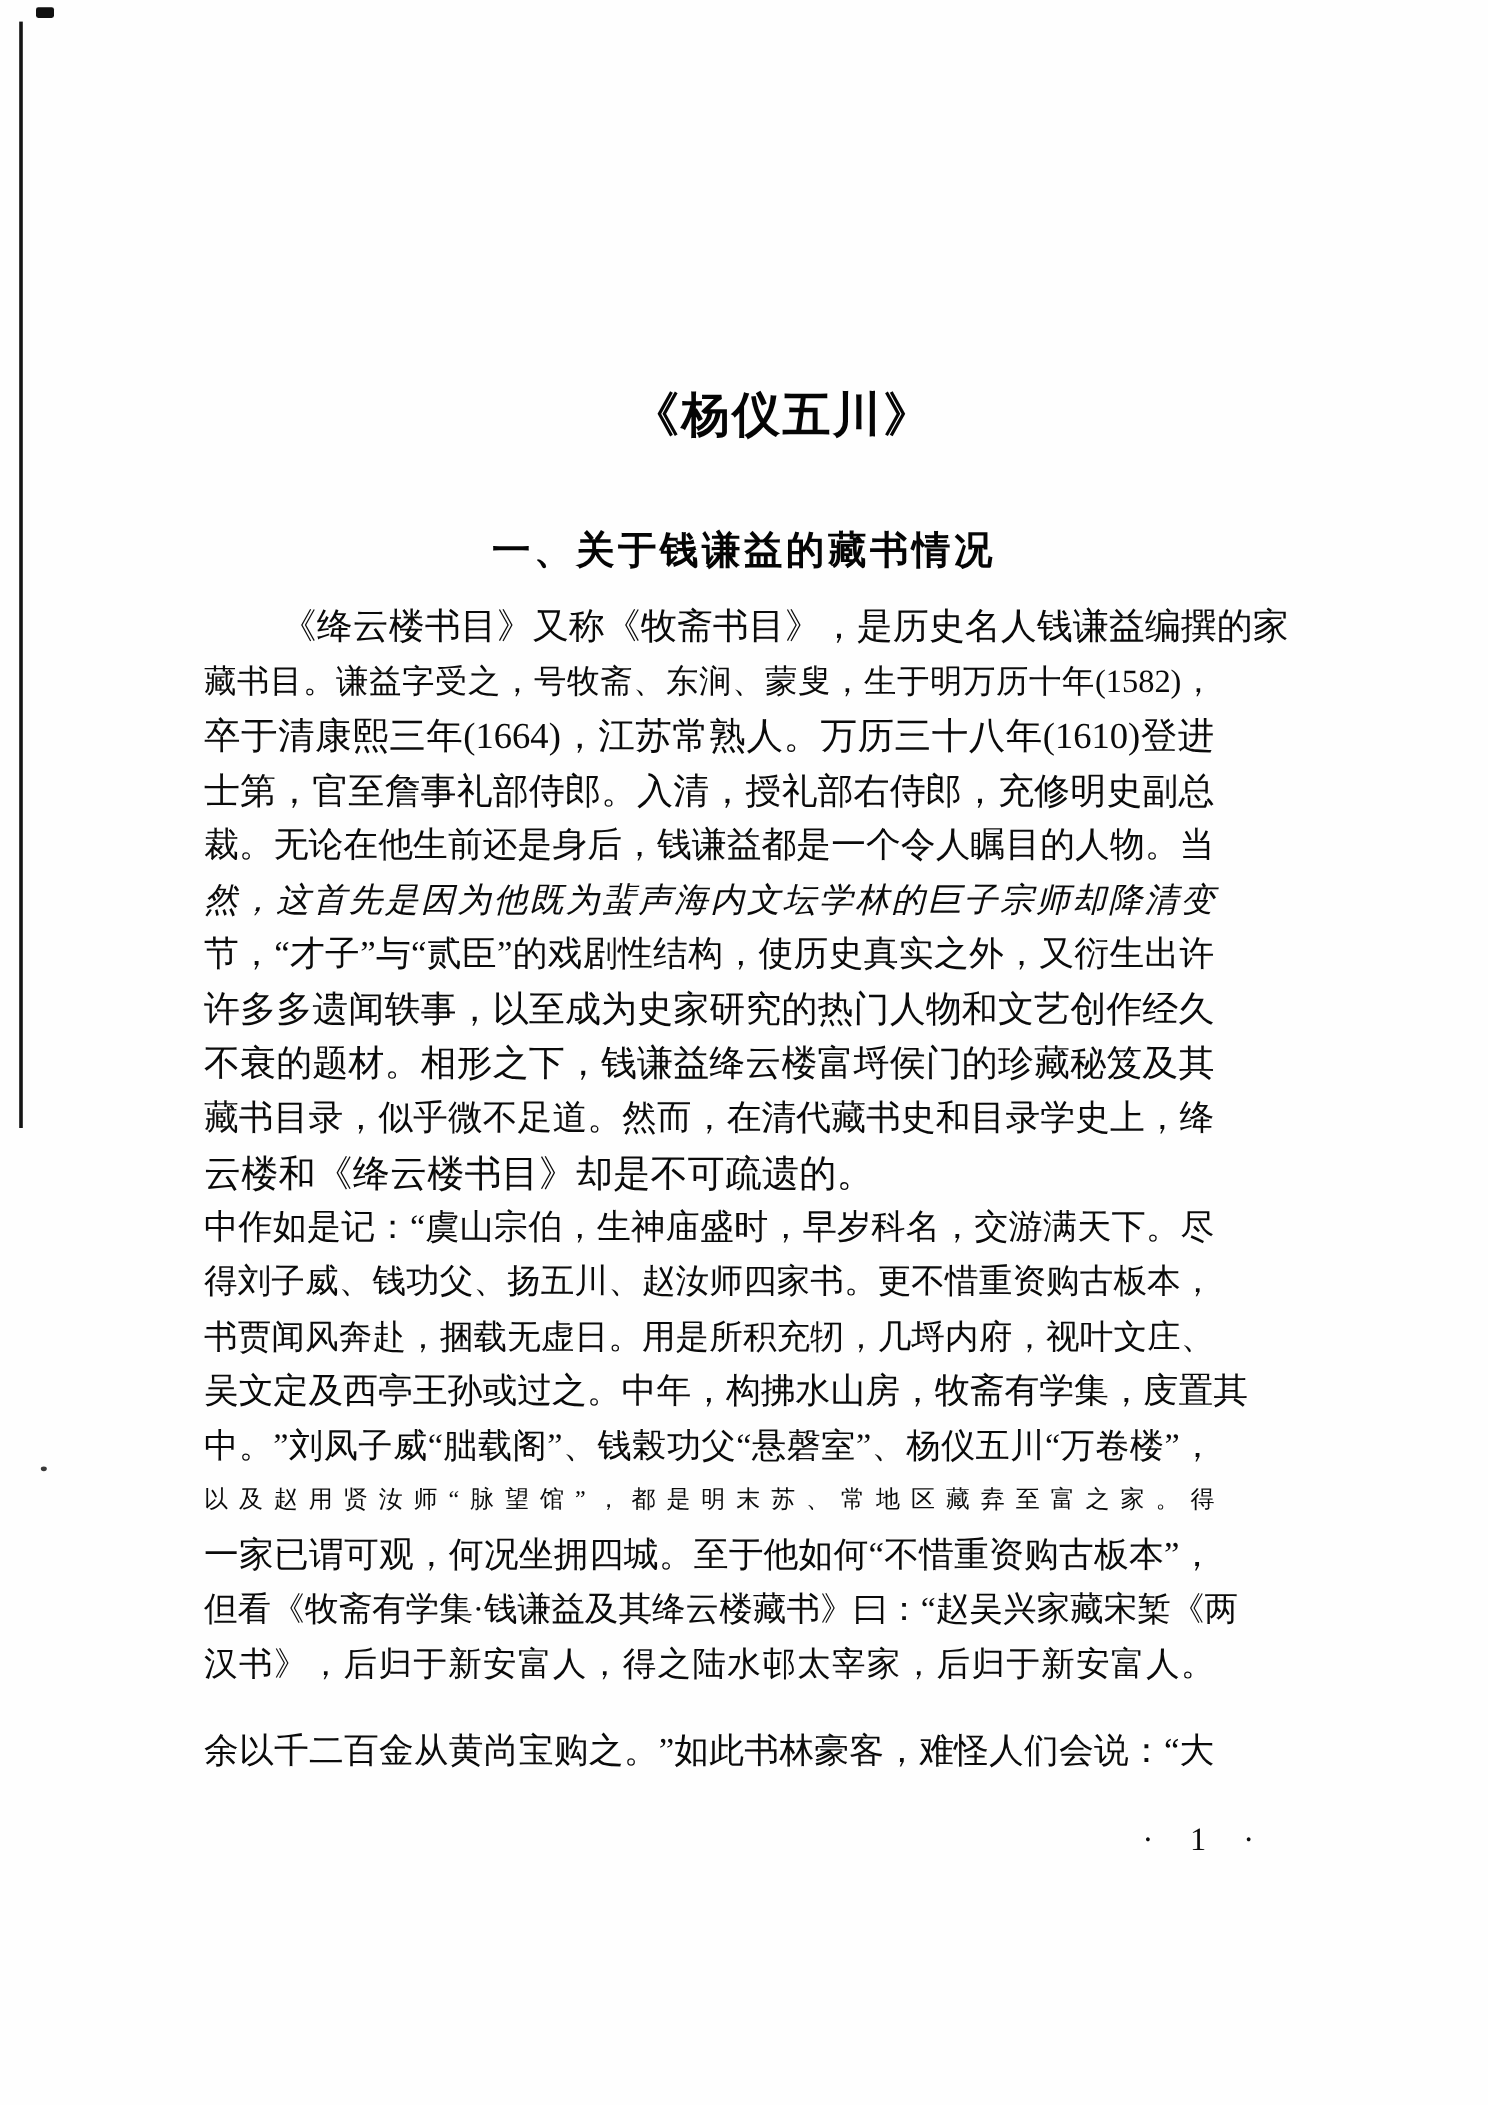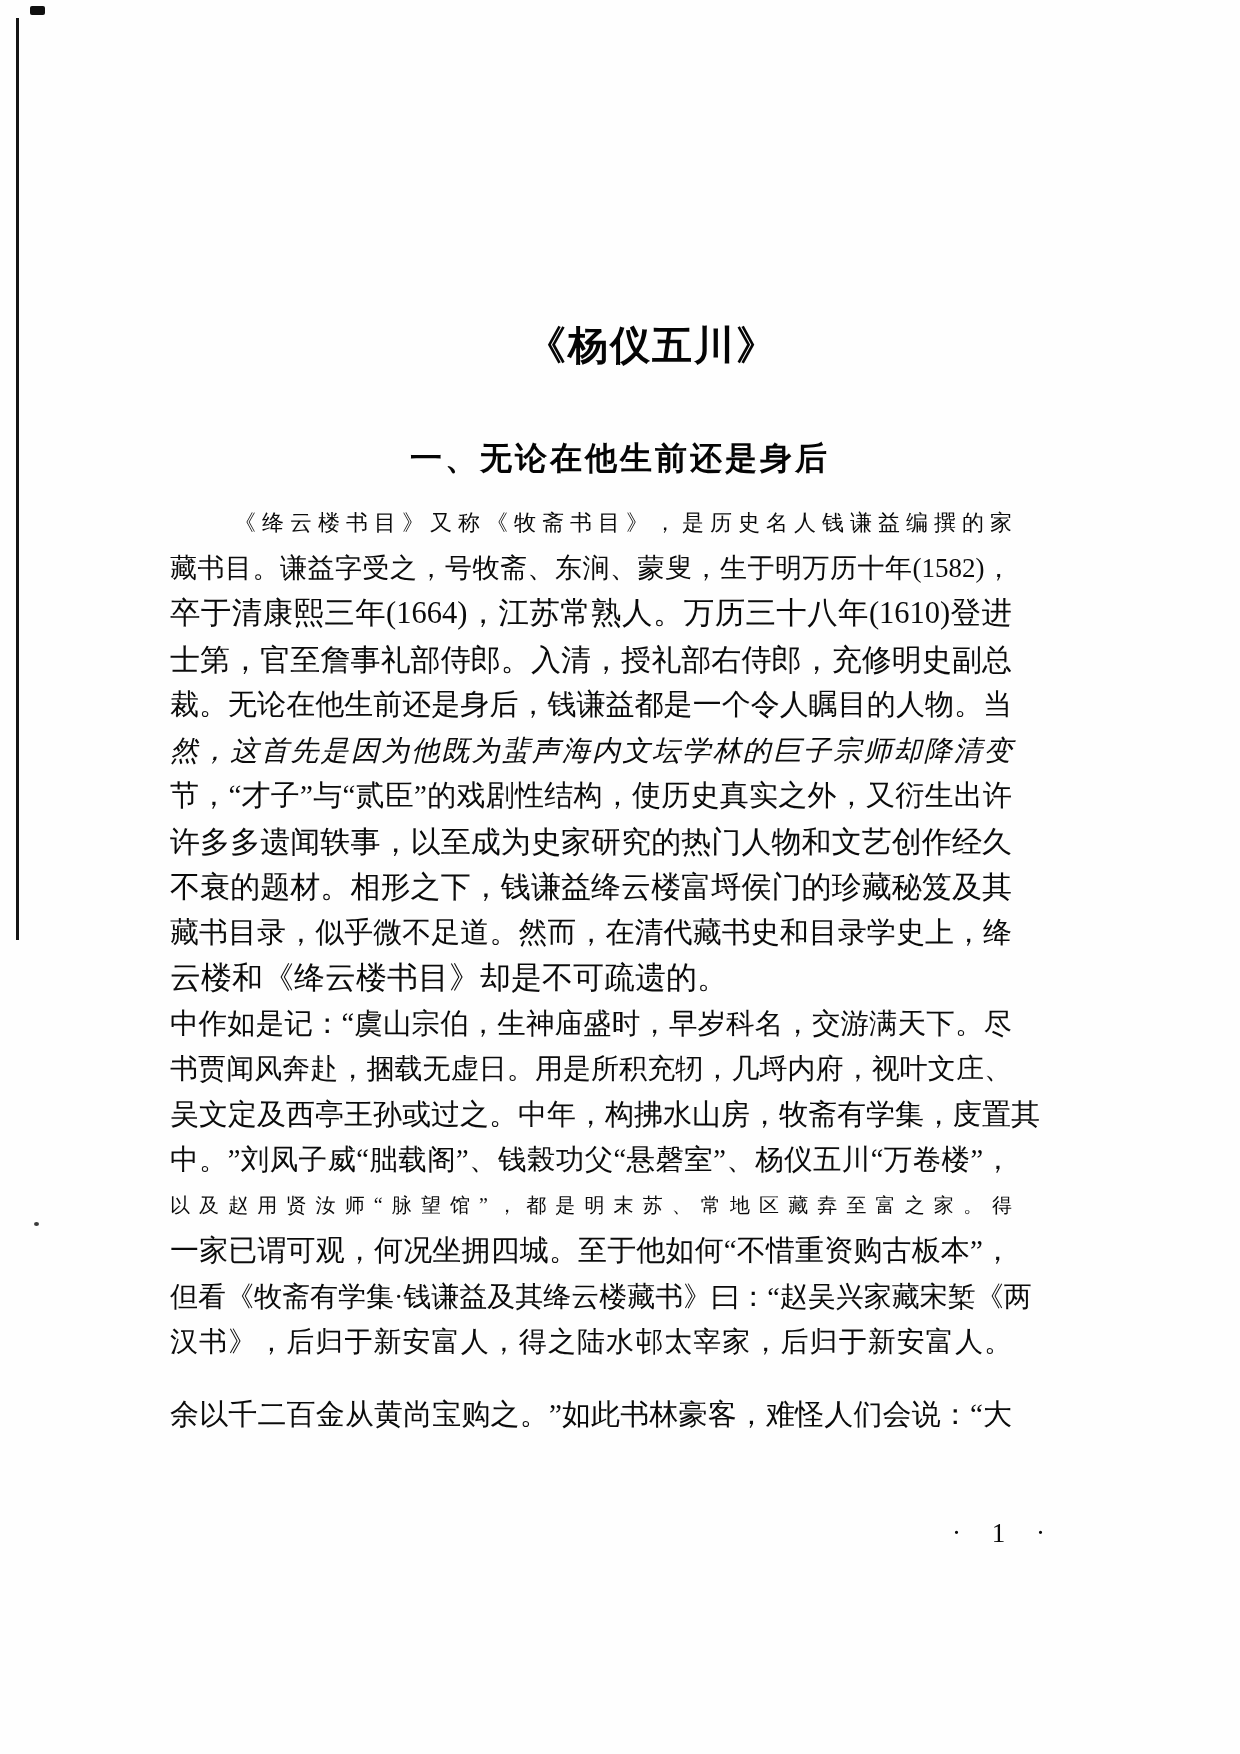--- a/index.html
+++ b/index.html
@@ -114,35 +114,36 @@
 <body>
 
 <div id="page">
 
   <div class="scan-vline"></div>
   <div class="scan-blob"></div>
   <div class="scan-dot"></div>
 
   <div class="doc-title">《杨仪五川》</div>
 
-  <div class="section-heading">一、无论在他生前还是身后</div>
+  <div class="section-heading">一、关于钱谦益的藏书情况</div>
 
   <div class="body-text">
-      <div class="body-line indent" style="font-size: 22px;">《绛云楼书目》又称《牧斋书目》，是历史名人钱谦益编撰的家</div>
+      <div class="body-line indent" style="font-size: 30px;">《绛云楼书目》又称《牧斋书目》，是历史名人钱谦益编撰的家</div>
       <div class="body-line" style="font-size: 27px;">藏书目。谦益字受之，号牧斋、东涧、蒙叟，生于明万历十年(1582)，</div>
       <div class="body-line" style="font-size: 30.5px;">卒于清康熙三年(1664)，江苏常熟人。万历三十八年(1610)登进</div>
       <div class="body-line" style="font-size: 30px;">士第，官至詹事礼部侍郎。入清，授礼部右侍郎，充修明史副总</div>
       <div class="body-line" style="font-size: 29px;">裁。无论在他生前还是身后，钱谦益都是一个令人瞩目的人物。当</div>
       <div class="body-line" style="font-size: 28px; font-style: italic;">然，这首先是因为他既为蜚声海内文坛学林的巨子宗师却降清变</div>
       <div class="body-line" style="font-size: 29px;">节，“才子”与“贰臣”的戏剧性结构，使历史真实之外，又衍生出许</div>
       <div class="body-line" style="font-size: 30px;">许多多遗闻轶事，以至成为史家研究的热门人物和文艺创作经久</div>
       <div class="body-line" style="font-size: 30px;">不衰的题材。相形之下，钱谦益绛云楼富埒侯门的珍藏秘笈及其</div>
       <div class="body-line" style="font-size: 29px;">藏书目录，似乎微不足道。然而，在清代藏书史和目录学史上，绛</div>
       <div class="body-line para-end">云楼和《绛云楼书目》却是不可疏遗的。</div>
       <div class="body-line" style="font-size: 28.5px;">中作如是记：“虞山宗伯，生神庙盛时，早岁科名，交游满天下。尽</div>
+      <div class="body-line" style="font-size: 28px;">得刘子威、钱功父、扬五川、赵汝师四家书。更不惜重资购古板本，</div>
       <div class="body-line" style="font-size: 28px;">书贾闻风奔赴，捆载无虚日。用是所积充牣，几埒内府，视叶文庄、</div>
       <div class="body-line" style="font-size: 29px;">吴文定及西亭王孙或过之。中年，构拂水山房，牧斋有学集，庋置其</div>
       <div class="body-line" style="font-size: 28.5px;">中。”刘凤子威“朏载阁”、钱榖功父“悬磬室”、杨仪五川“万卷楼”，</div>
       <div class="body-line" style="font-size: 20px;">以及赵用贤汝师“脉望馆”，都是明末苏、常地区藏弆至富之家。得</div>
       <div class="body-line" style="font-size: 29px;">一家已谓可观，何况坐拥四城。至于他如何“不惜重资购古板本”，</div>
       <div class="body-line" style="font-size: 28px;">但看《牧斋有学集·钱谦益及其绛云楼藏书》曰：“赵吴兴家藏宋椠《两</div>
       <div class="body-line" style="font-size: 28px;">汉书》，后归于新安富人，得之陆水邨太宰家，后归于新安富人。</div>
       <div class="body-line" style="font-size: 29px; margin-top: 27px;">余以千二百金从黄尚宝购之。”如此书林豪客，难怪人们会说：“大</div>
     </div>
 

